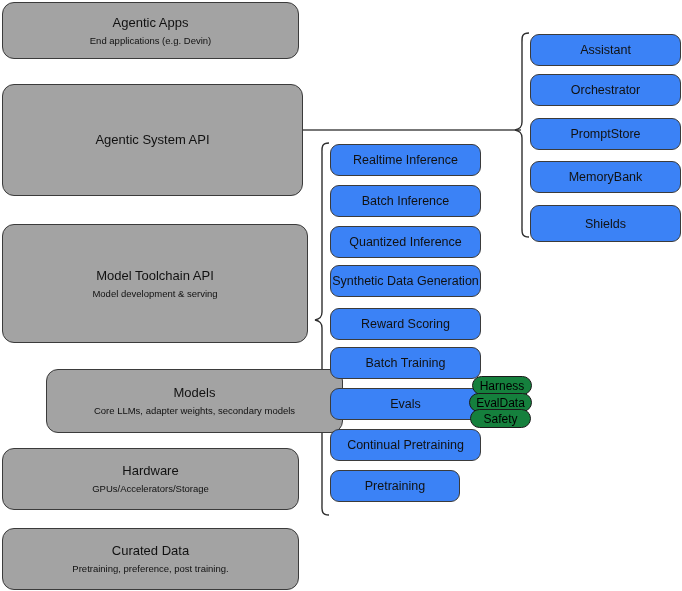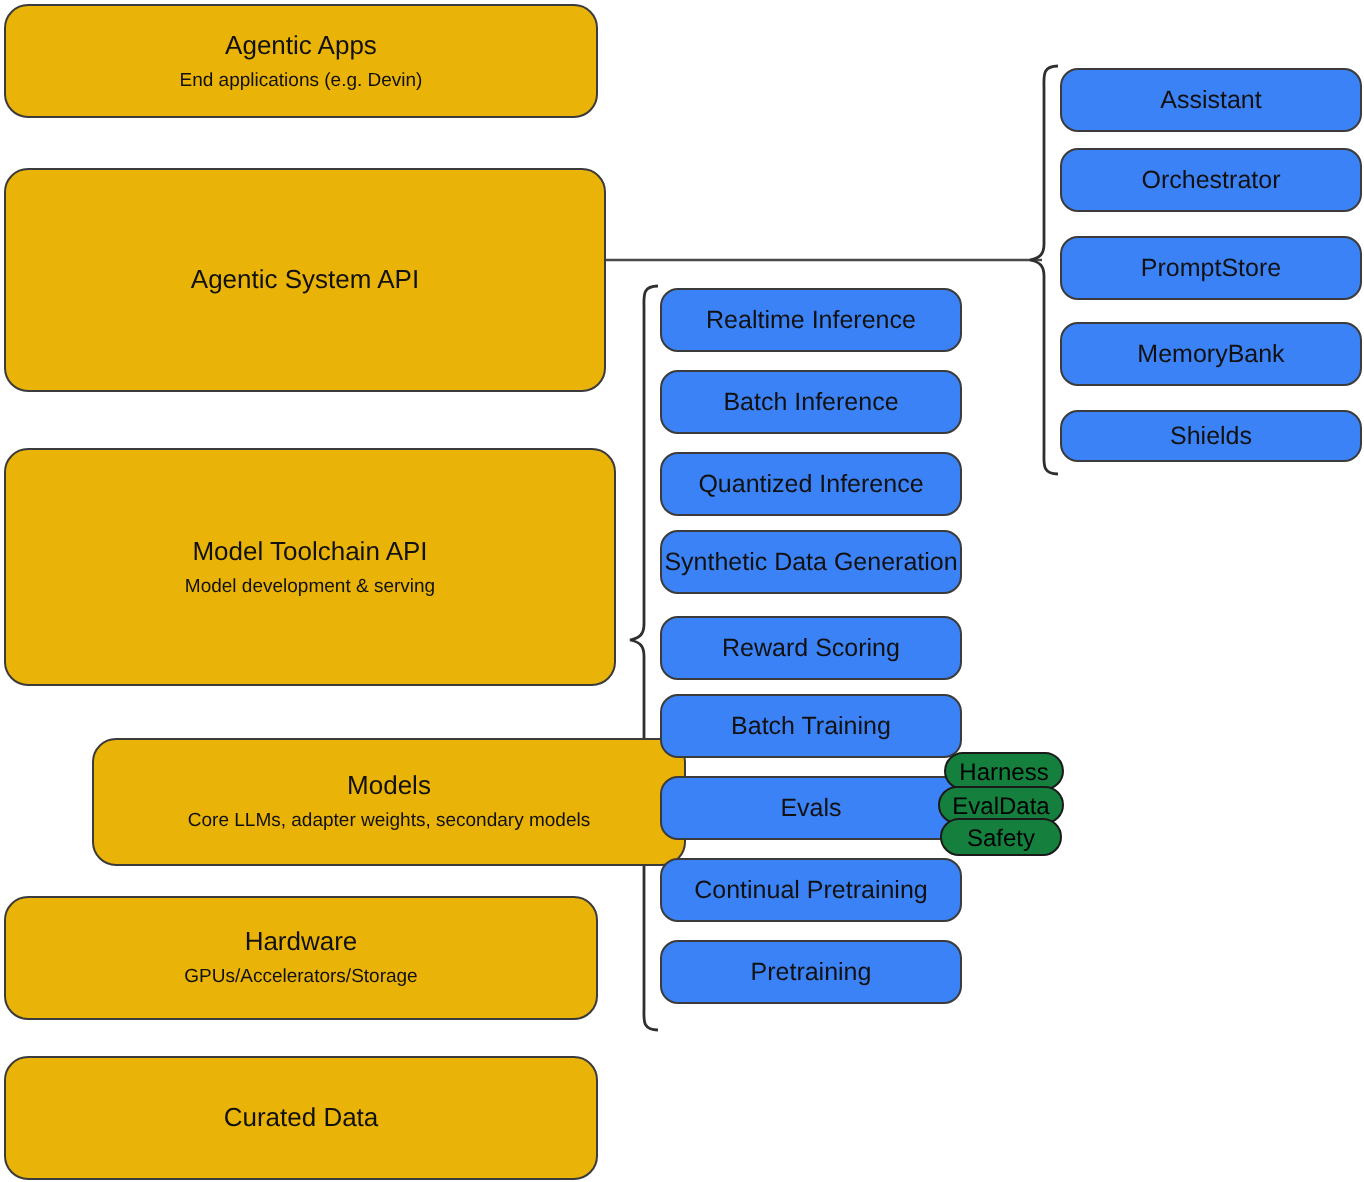--- a/index.html
+++ b/index.html
@@ -21,21 +21,21 @@
     top: 0;
     width: 682px;
     height: 591px;
   }
   
   .layer-box {
     position: absolute;
     box-sizing: border-box;
     border: 1.2px solid #3b3b3b;
     border-radius: 12px;
-    background: #eab308;
+    background: #a3a3a3;
     display: flex;
     flex-direction: column;
     align-items: center;
     justify-content: center;
     text-align: center;
   }
   .layer-title {
     font-size: 13px;
     line-height: 16px;
     color: #111111;
@@ -133,20 +133,21 @@
     <div class="layer-sub">Core LLMs, adapter weights, secondary models</div>
   </div>
 
   <div class="layer-box" style="left:2px; top:448px; width:297px; height:62px;">
     <div class="layer-title">Hardware</div>
     <div class="layer-sub">GPUs/Accelerators/Storage</div>
   </div>
 
   <div class="layer-box" style="left:2px; top:528px; width:297px; height:62px;">
     <div class="layer-title">Curated Data</div>
+    <div class="layer-sub">Pretraining, preference, post training.</div>
   </div>
 
   <div class="pill-box" style="left:330px; top:144px; width:151px; height:32px;">
     <span>Realtime Inference</span>
   </div>
   <div class="pill-box" style="left:330px; top:185px; width:151px; height:32px;">
     <span>Batch Inference</span>
   </div>
   <div class="pill-box" style="left:330px; top:226px; width:151px; height:32px;">
     <span>Quantized Inference</span>
@@ -159,21 +160,21 @@
   </div>
   <div class="pill-box" style="left:330px; top:347px; width:151px; height:32px;">
     <span>Batch Training</span>
   </div>
   <div class="pill-box" style="left:330px; top:388px; width:151px; height:32px;">
     <span>Evals</span>
   </div>
   <div class="pill-box" style="left:330px; top:429px; width:151px; height:32px;">
     <span>Continual Pretraining</span>
   </div>
-  <div class="pill-box" style="left:330px; top:470px; width:151px; height:32px;">
+  <div class="pill-box" style="left:330px; top:470px; width:130px; height:32px;">
     <span>Pretraining</span>
   </div>
 
   <div class="badge" style="left:472px; top:376px; width:60px; height:19px;">
     <span>Harness</span>
   </div>
   <div class="badge" style="left:469px; top:393px; width:63px; height:19px;">
     <span>EvalData</span>
   </div>
   <div class="badge" style="left:470px; top:409px; width:61px; height:19px;">
@@ -185,17 +186,17 @@
   </div>
   <div class="pill-box" style="left:530px; top:74px; width:151px; height:32px;">
     <span>Orchestrator</span>
   </div>
   <div class="pill-box" style="left:530px; top:118px; width:151px; height:32px;">
     <span>PromptStore</span>
   </div>
   <div class="pill-box" style="left:530px; top:161px; width:151px; height:32px;">
     <span>MemoryBank</span>
   </div>
-  <div class="pill-box" style="left:530px; top:205px; width:151px; height:26px;">
+  <div class="pill-box" style="left:530px; top:205px; width:151px; height:37px;">
     <span>Shields</span>
   </div>
 
 </div>
 
 </body></html>

